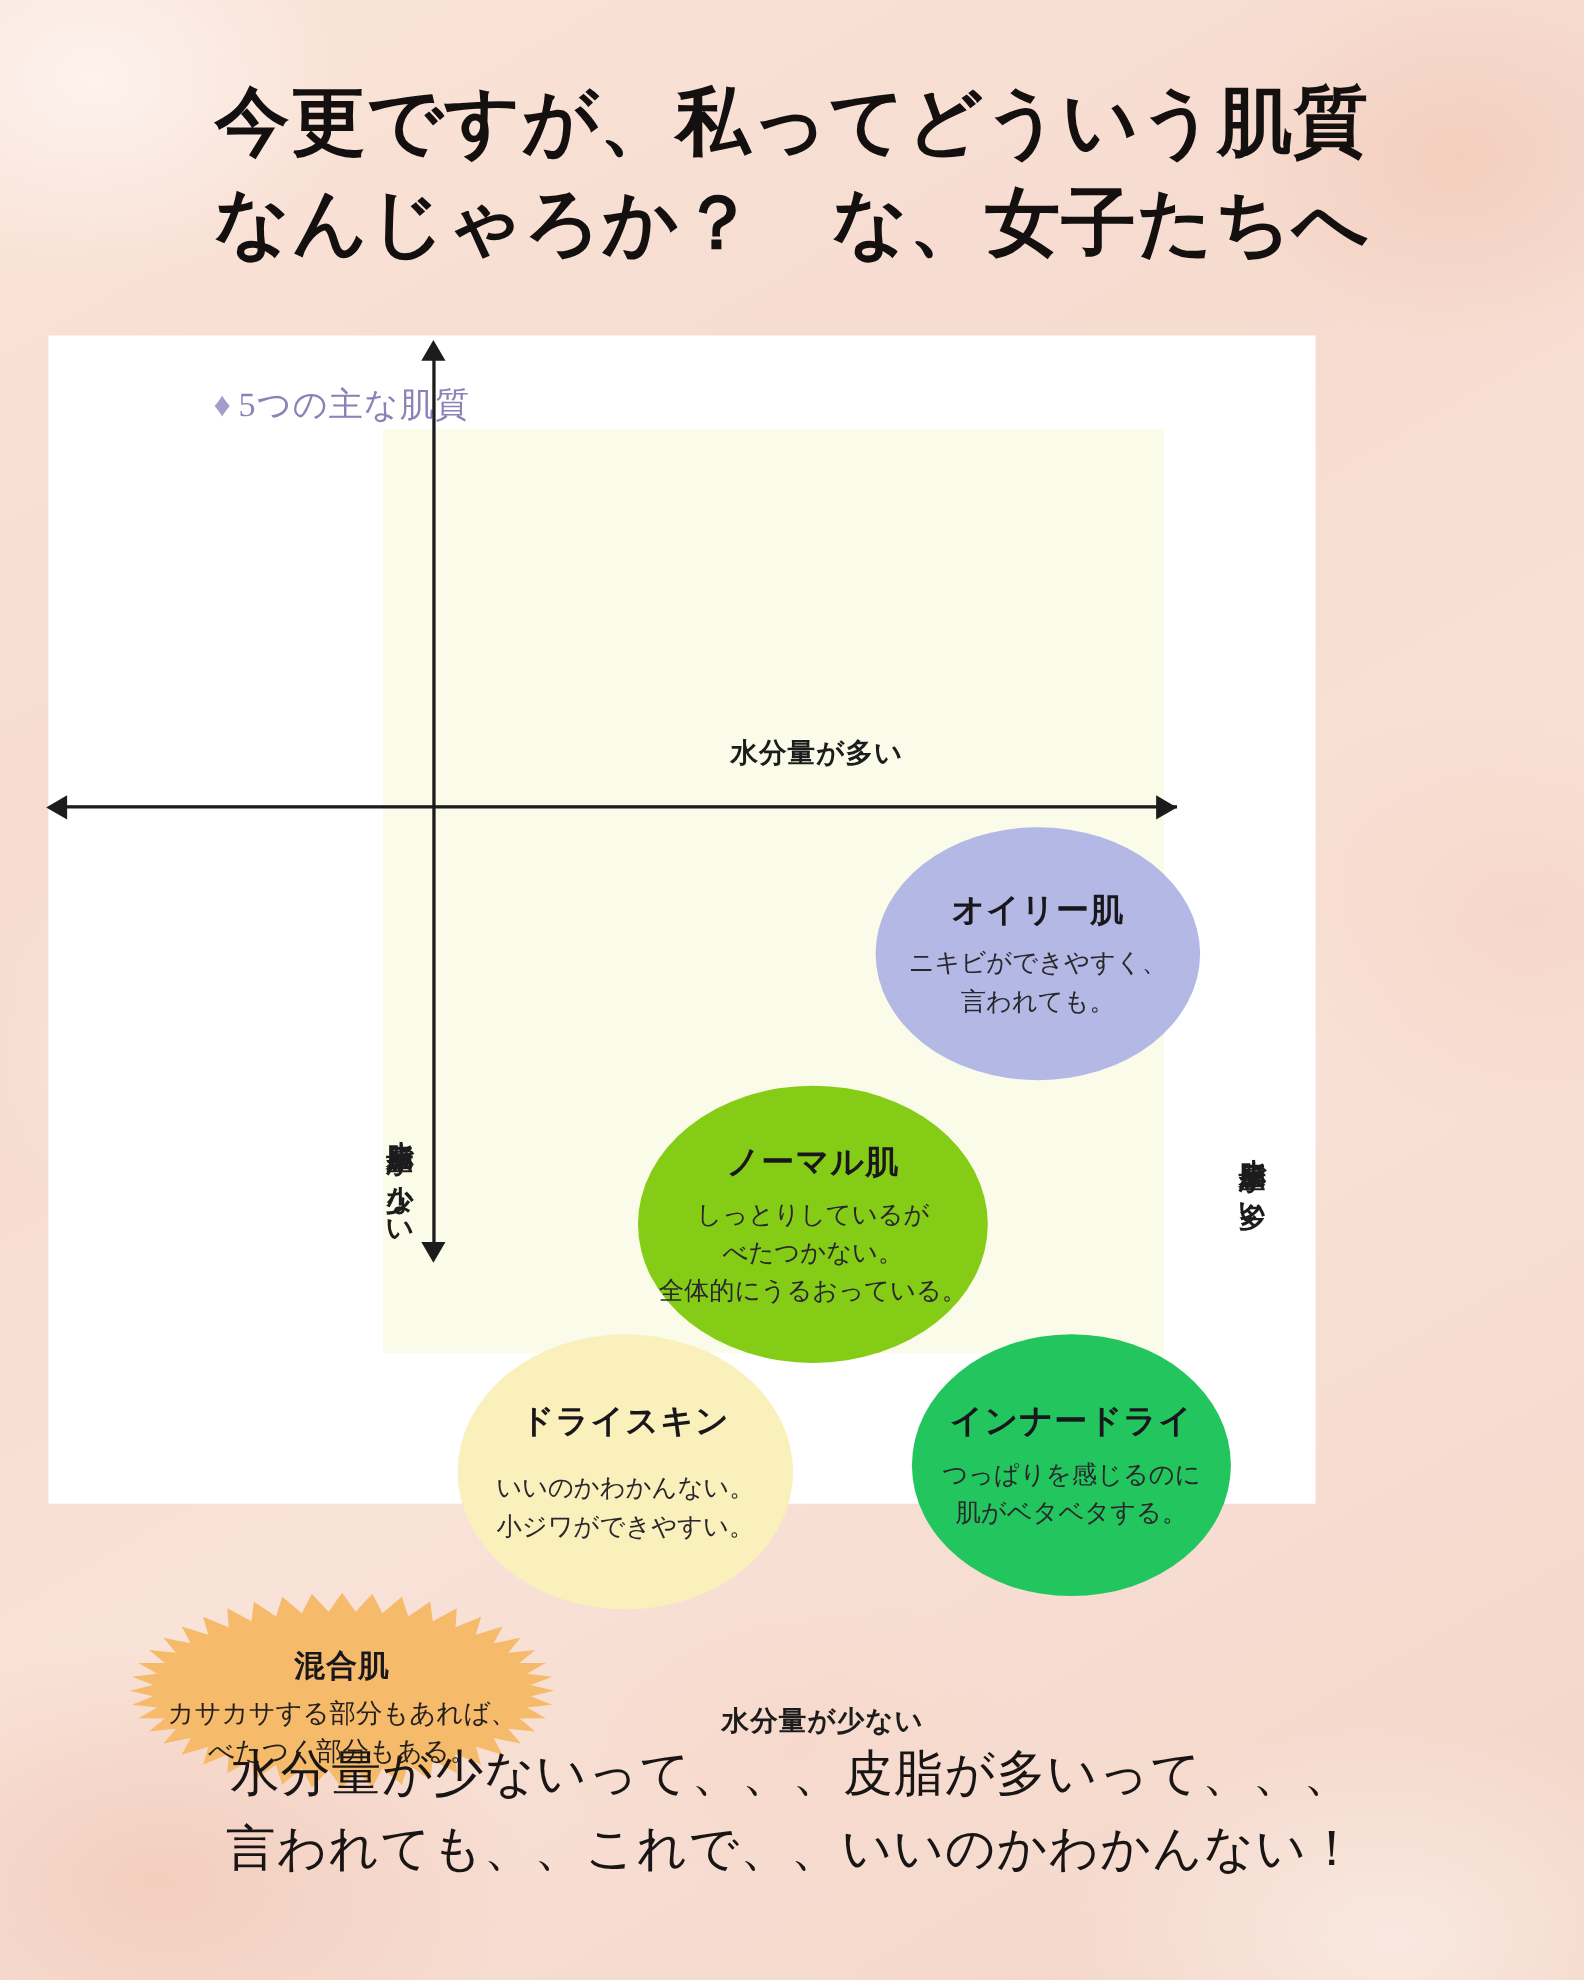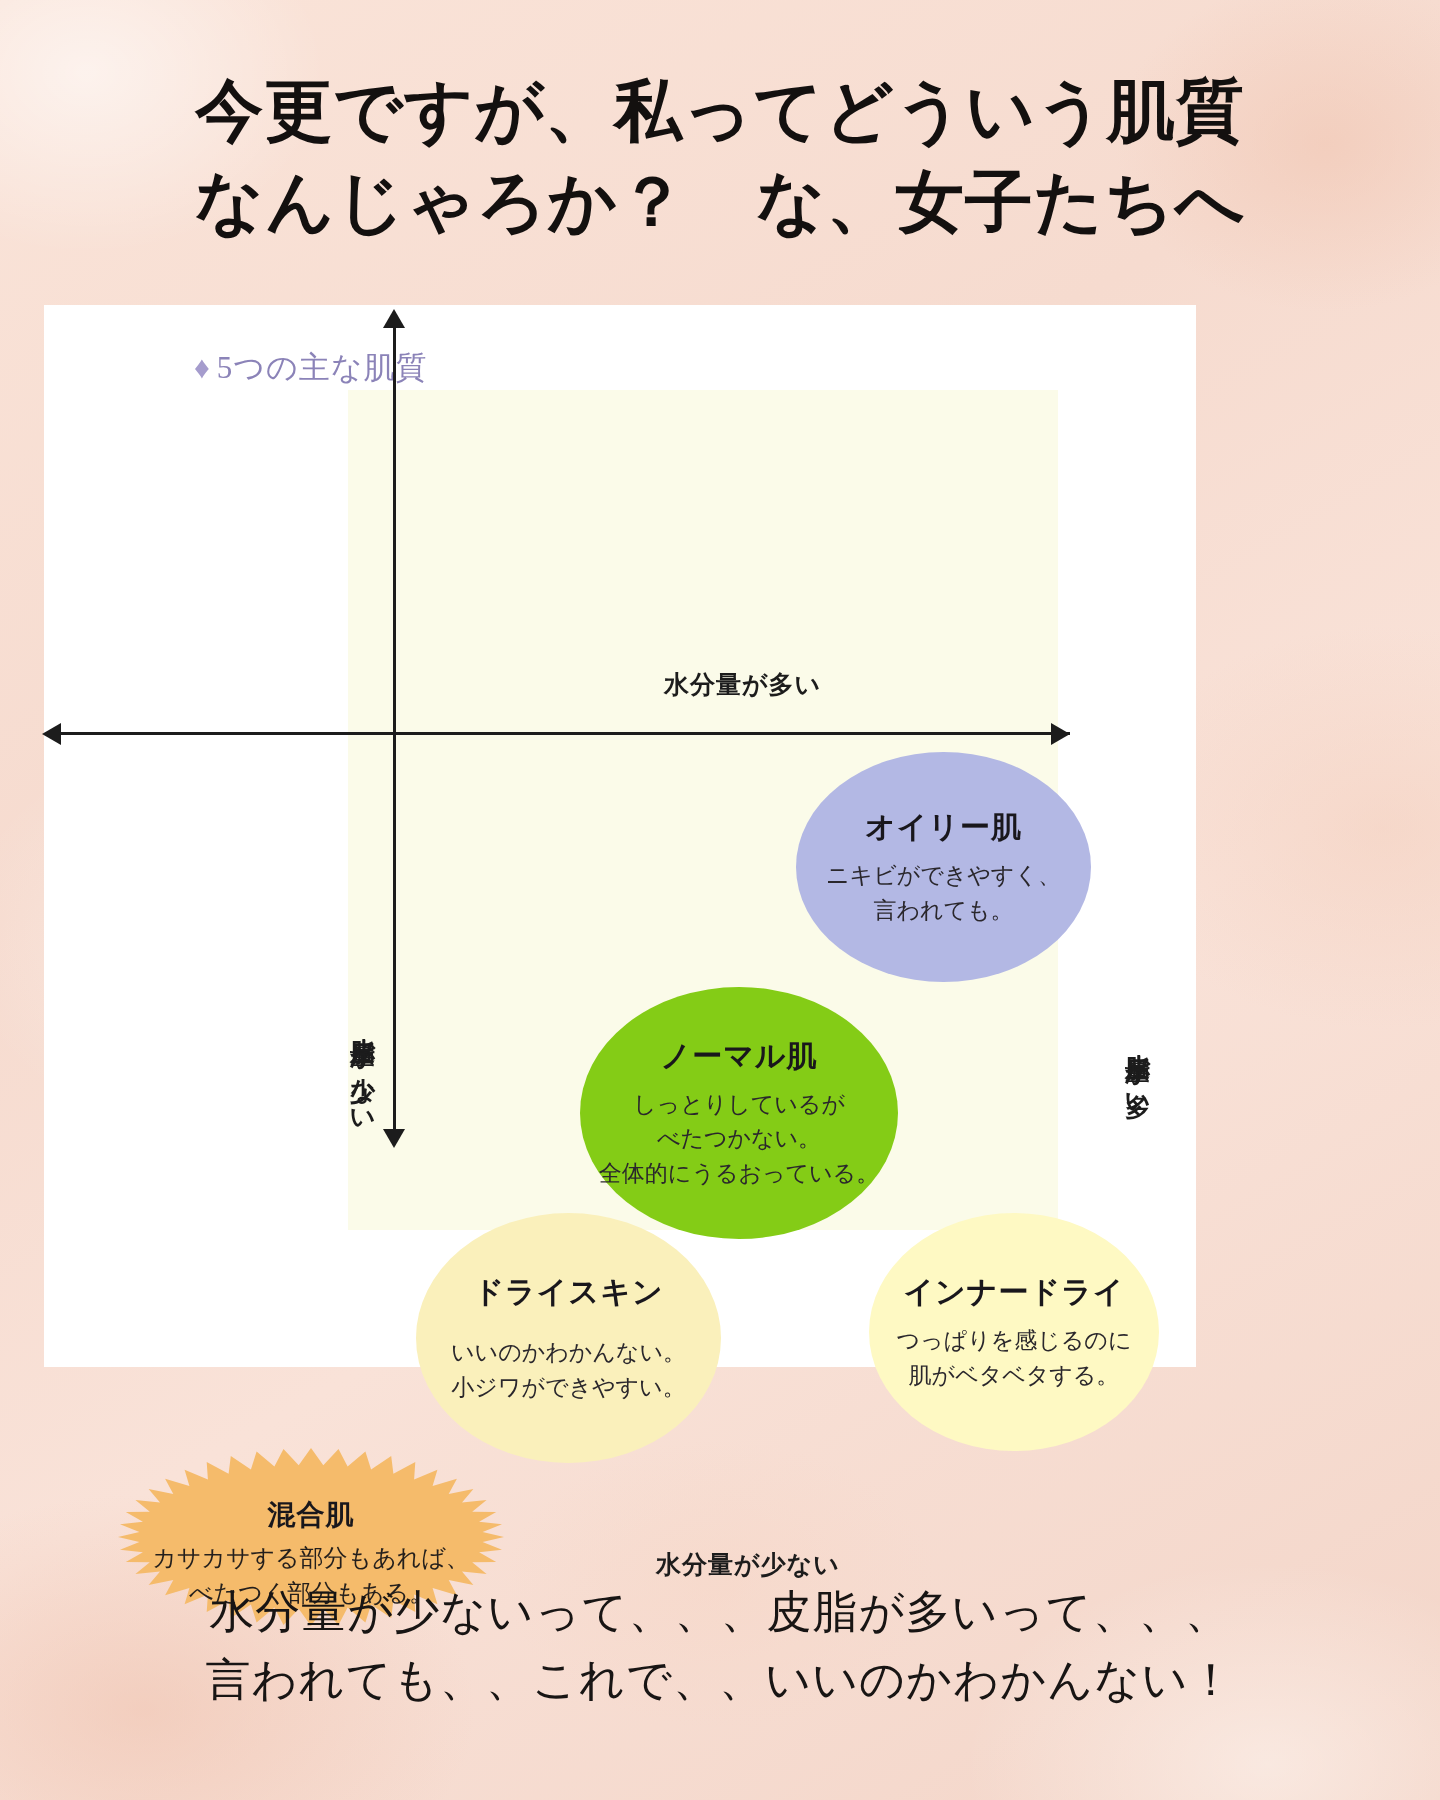--- a/index.html
+++ b/index.html
@@ -121,21 +121,21 @@
     font-family:"Liberation Sans", sans-serif;
     font-size:23px;
     line-height:1.5;
     color:#2a272c;
     white-space:pre-line;
   }
 
   .bubble-oily   { left:752px; top:447px;  width:295px; height:230px; background:#b3b8e4; }
   .bubble-normal { left:536px; top:682px;  width:318px; height:252px; background:#84cc16; }
   .bubble-dry    { left:372px; top:908px;  width:305px; height:250px; background:#faf0bb;gap:12px; }
-  .bubble-inner  { left:825px; top:908px;  width:290px; height:238px; background:#fef9c3; }
+  .bubble-inner  { left:785px; top:908px;  width:290px; height:238px; background:#22c55e; }
 
   
   .starburst {
     position:absolute;
     left:72px; top:1142px;
     width:390px; height:180px;
     z-index:5;
   }
   .starburst svg { position:absolute; inset:0; width:100%; height:100%; }
   .sb-text {

